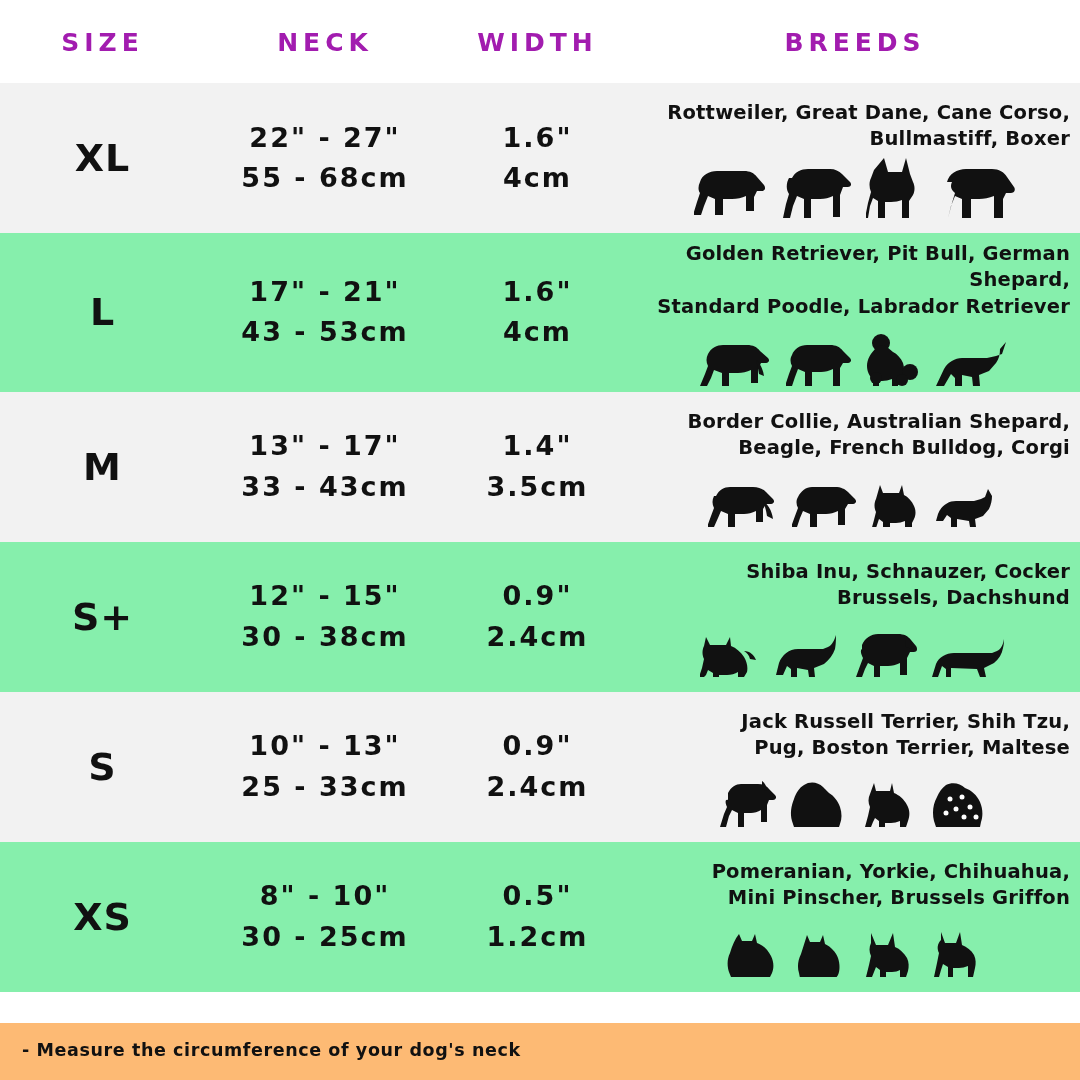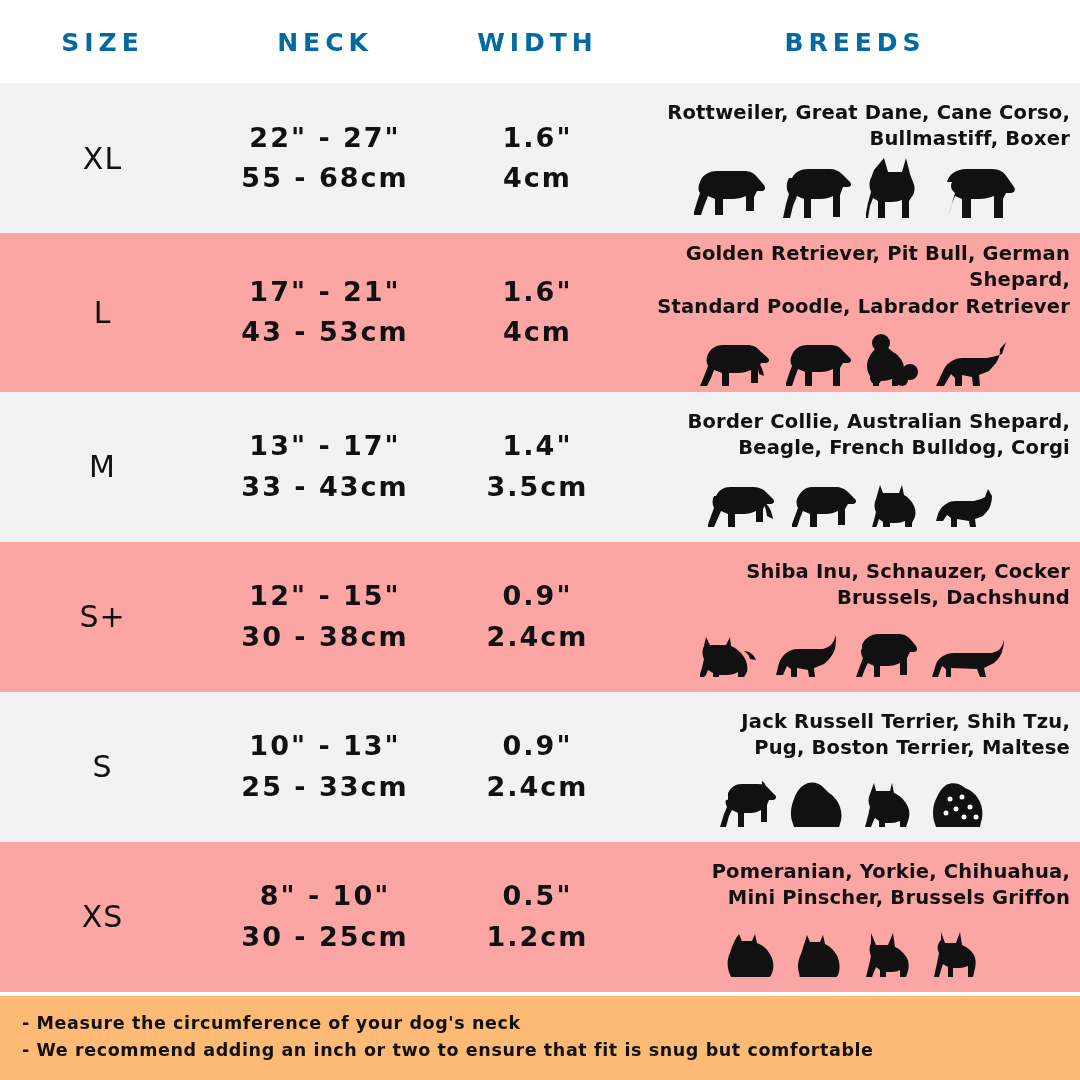--- a/index.html
+++ b/index.html
@@ -24,37 +24,37 @@
   table.size-table col.c-size  { width: 205px; }
   table.size-table col.c-neck  { width: 240px; }
   table.size-table col.c-width { width: 185px; }
   table.size-table col.c-breeds{ width: 450px; }
 
   thead th {
     background: #ffffff;
     font-size: 25px;
     font-weight: 700;
     letter-spacing: 5px;
-    color: #0369a1;
+    color: #a21caf;
     padding: 28px 0 26px 0;
     text-align: center;
     vertical-align: middle;
   }
   tbody tr.row-odd  td { background: #f2f2f2; }
-  tbody tr.row-even td { background: #fca5a5; }
+  tbody tr.row-even td { background: #86efac; }
 
   tbody td {
     vertical-align: middle;
     text-align: center;
     padding: 0;
     height: 150px;
   }
   td.cell-size {
-    font-size: 30px;
-    font-weight: 400;
+    font-size: 38px;
+    font-weight: 700;
     letter-spacing: 1px;
   }
   td.cell-neck, td.cell-width {
     font-size: 27px;
     font-weight: 700;
     letter-spacing: 2px;
     line-height: 1.5;
   }
   td.cell-neck .ln, td.cell-width .ln { display: block; white-space: nowrap; }
 
@@ -323,16 +323,15 @@
             </svg>
           </div>
         </td>
       </tr>
 
     </tbody>
   </table>
 
   <div class="notes">
     <div class="note">- Measure the circumference of your dog's neck</div>
-    <div class="note">- We recommend adding an inch or two to ensure that fit is snug but comfortable</div>
   </div>
 
 </div>
 
 </body></html>

